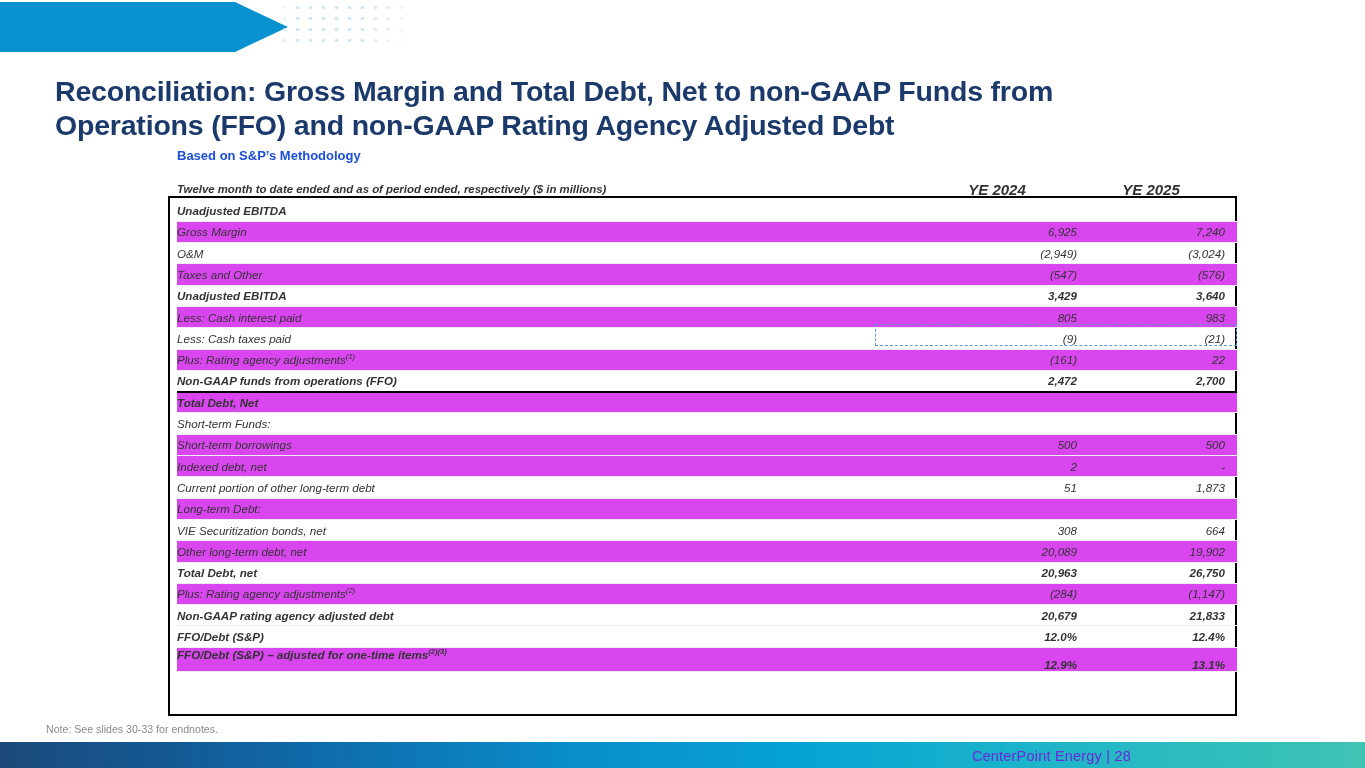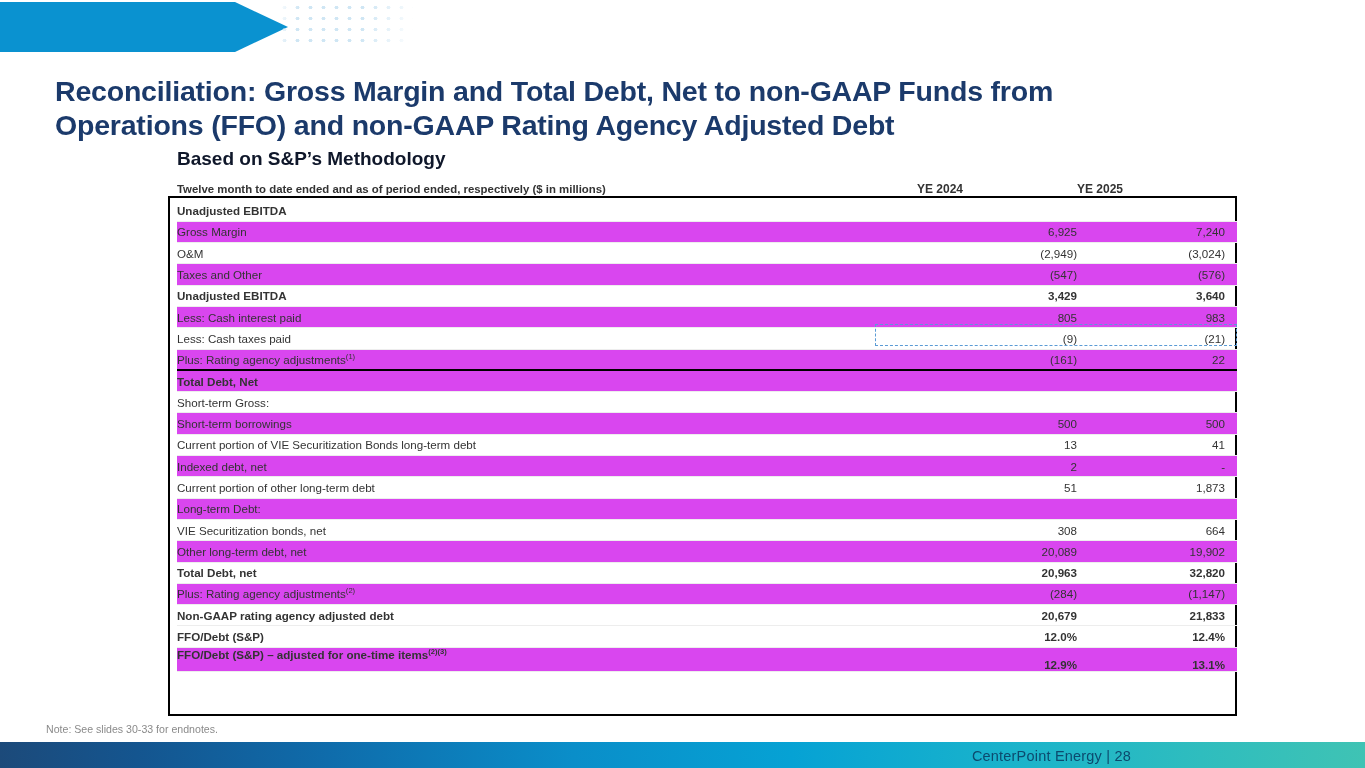--- a/index.html
+++ b/index.html
@@ -28,38 +28,38 @@
   
   .title {
     position: absolute; left: 55px; top: 74px; width: 1120px;
     color: #1b3a6b;
     font-size: 28.5px; font-weight: bold; line-height: 34px;
     letter-spacing: -0.2px;
   }
 
   .subtitle {
     position: absolute; left: 177px; top: 148px;
-    color: #0f172a; font-size: 19px; font-weight: bold;
+    color: #1d4ed8; font-size: 13px; font-weight: bold;
   }
 
   
   .tbl-wrap {
     position: absolute; left: 177px; top: 178px; width: 1060px;
   }
   table.fin {
     width: 1060px; border-collapse: collapse;
-    font-size: 11.6px; color: #333333;
+    font-size: 11.6px; color: #333333; font-style: italic;
   }
   table.fin td { padding: 0; vertical-align: middle; }
 
   .colhead td {
     font-weight: bold; font-size: 11.4px; color: #333;
     padding-bottom: 5px; height: 22px;
   }
-  .colhead td.num { text-align: left; font-size: 12px; }
+  .colhead td.num { text-align: center; font-size: 15px; }
 
   td.lbl { padding-left: 3px; text-align: left; }
   td.num { text-align: right; padding-right: 11px; width: 160px; }
   td.num.c2 { padding-right: 12px; }
 
   tr.r { height: 21.3px; }
   tr.r td { border-bottom: 1px solid #ededed; }
   tr.r.alt td { background: #d946ef; }
 
   tr.sec td { font-weight: bold; }
@@ -100,21 +100,21 @@
     font-size: 10.6px; color: #8a8a8a;
   }
   .footer-bar {
     position: absolute; left: 0; bottom: 0; width: 1365px; height: 26px;
     background: linear-gradient(90deg,
       #1c4a7a 0%, #14558f 10%, #0f6cab 24%, #0a8ec9 42%,
       #06a2d4 58%, #1ab3cb 74%, #2fbdbe 88%, #3fc3b4 100%);
   }
   .footer-text {
     position: absolute; right: 88px; bottom: 4px;
-    color: #0c4a6e; font-size: 14.5px; letter-spacing: 0.2px;
+    color: #6d28d9; font-size: 14.5px; letter-spacing: 0.2px;
   }
 </style>
 </head>
 <body>
 
 <div class="slide">
 
   <div class="top-banner">
     <svg width="290" height="55" viewBox="0 0 290 55">
       <path d="M0 2 L235 2 L288 27 L235 52 L0 52 Z" fill="#0a92d0"></path>
@@ -169,40 +169,40 @@
           <tr class="r">
             <td class="lbl">Less: Cash taxes paid</td>
             <td class="num">(9)</td>
             <td class="num c2">(21)</td>
           </tr>
           <tr class="r alt">
             <td class="lbl">Plus: Rating agency adjustments<sup>(1)</sup></td>
             <td class="num">(161)</td>
             <td class="num c2">22</td>
           </tr>
+          <tr class="r bold">
+            <td class="lbl">Non-GAAP funds from operations (FFO)</td>
+            <td class="num rule-top">2,472</td>
+            <td class="num c2 rule-top">2,700</td>
+          </tr>
           <tr class="r alt sec thickline">
             <td class="lbl">Total Debt, Net</td>
             <td class="num"></td>
             <td class="num c2"></td>
           </tr>
           <tr class="r">
-            <td class="lbl">Short-term Gross:</td>
+            <td class="lbl">Short-term Funds:</td>
             <td class="num"></td>
             <td class="num c2"></td>
           </tr>
           <tr class="r alt">
             <td class="lbl indent1">Short-term borrowings</td>
             <td class="num">500</td>
             <td class="num c2">500</td>
           </tr>
-          <tr class="r">
-            <td class="lbl indent1">Current portion of VIE Securitization Bonds long-term debt</td>
-            <td class="num">13</td>
-            <td class="num c2">41</td>
-          </tr>
           <tr class="r alt">
             <td class="lbl indent1">Indexed debt, net</td>
             <td class="num">2</td>
             <td class="num c2">-</td>
           </tr>
           <tr class="r">
             <td class="lbl">Current portion of other long-term debt</td>
             <td class="num">51</td>
             <td class="num c2">1,873</td>
           </tr>
@@ -217,21 +217,21 @@
             <td class="num c2">664</td>
           </tr>
           <tr class="r alt">
             <td class="lbl indent1">Other long-term debt, net</td>
             <td class="num">20,089</td>
             <td class="num c2">19,902</td>
           </tr>
           <tr class="r bold">
             <td class="lbl">Total Debt, net</td>
             <td class="num rule-top">20,963</td>
-            <td class="num c2 rule-top">32,820</td>
+            <td class="num c2 rule-top">26,750</td>
           </tr>
           <tr class="r alt">
             <td class="lbl">Plus: Rating agency adjustments<sup>(2)</sup></td>
             <td class="num">(284)</td>
             <td class="num c2">(1,147)</td>
           </tr>
           <tr class="r bold">
             <td class="lbl">Non-GAAP rating agency adjusted debt</td>
             <td class="num rule-top">20,679</td>
             <td class="num c2 rule-top">21,833</td>

